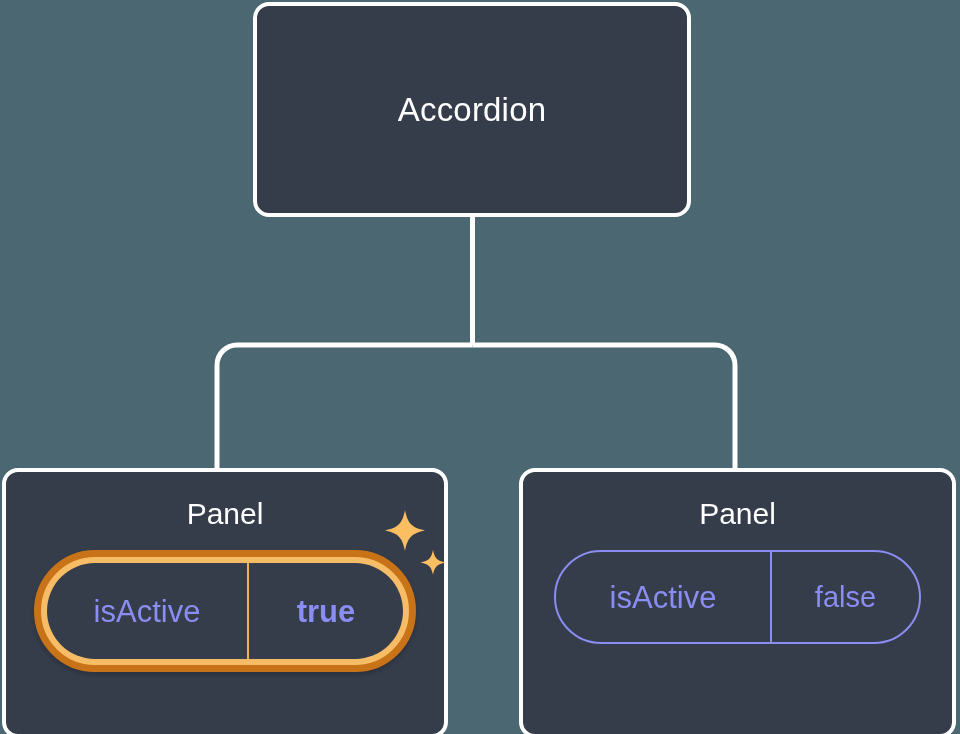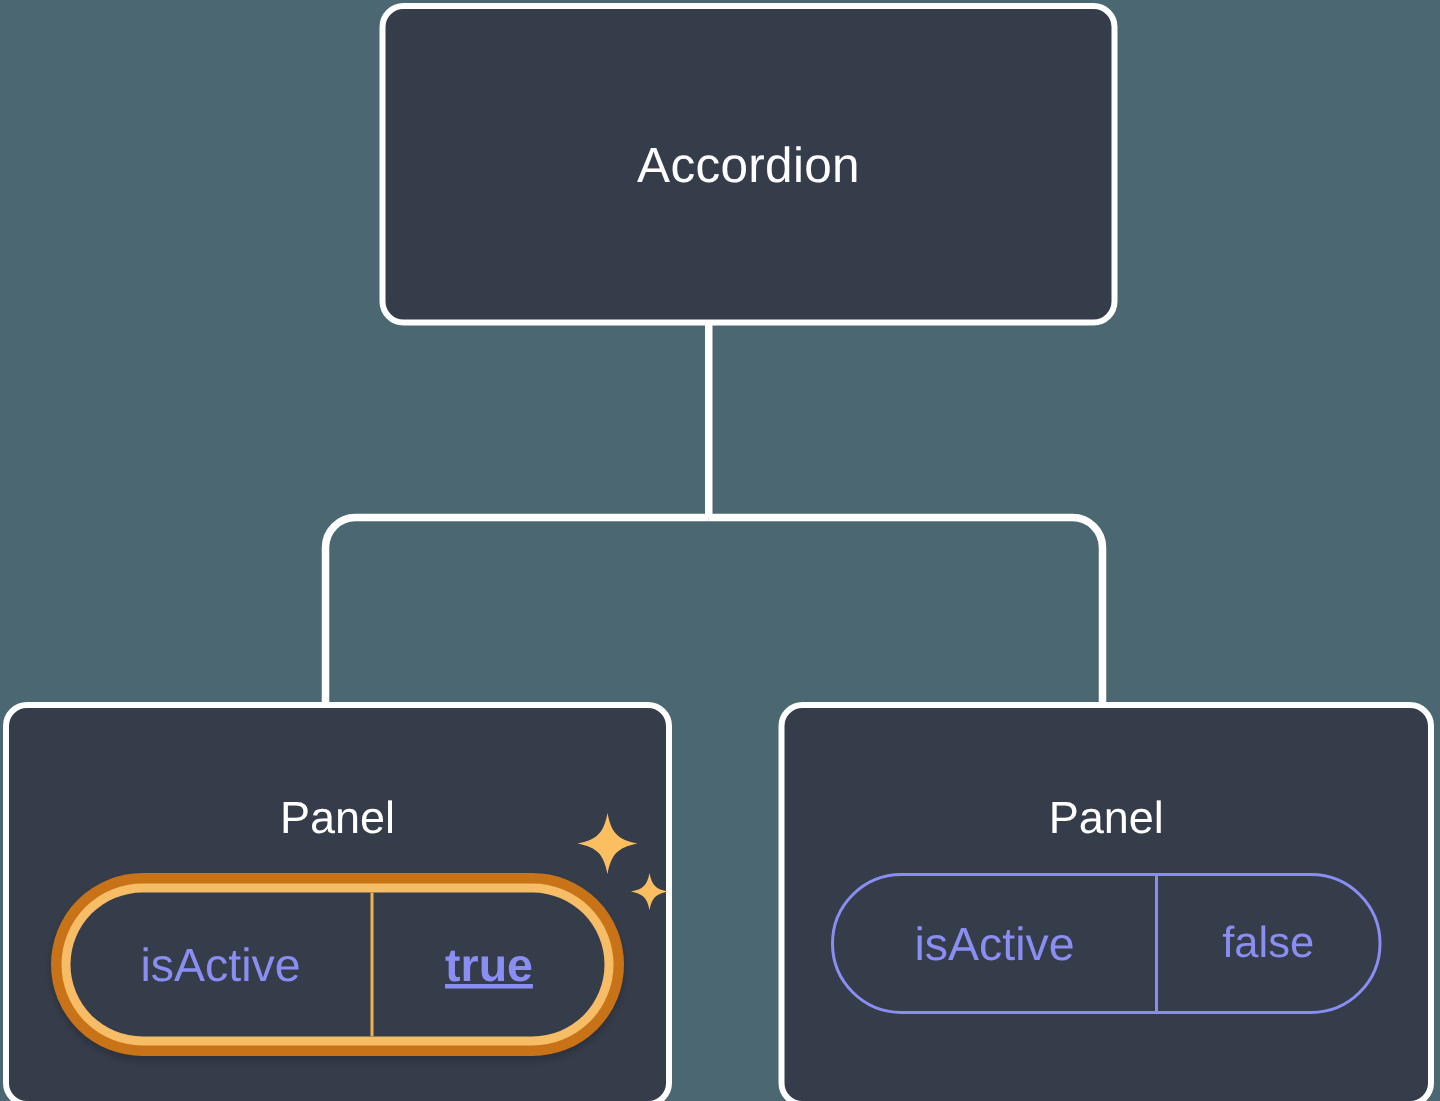--- a/index.html
+++ b/index.html
@@ -43,21 +43,21 @@
     border-radius: 16px;
     display: flex;
     flex-direction: column;
     align-items: center;
   }
 
   
   #node-accordion {
     left: 253px;
     top: 2px;
-    width: 492px;
+    width: 438px;
     height: 215px;
     justify-content: center;
   }
   .root-title {
     color: #ffffff;
     font-size: 33px;
     font-weight: 400;
     letter-spacing: 0.2px;
     line-height: 1;
   }
@@ -76,21 +76,20 @@
   #node-panel-right {
     left: 519px;
     width: 437px;
   }
   .panel-title {
     color: #ffffff;
     font-size: 30px;
     font-weight: 400;
     line-height: 1;
     margin-bottom: 21px;
-    margin-top: 32px;
   }
 
   
   .pill-wrap {
     position: relative;
     display: flex;
     align-items: center;
     justify-content: center;
   }
   .prop-pill {
@@ -150,21 +149,20 @@
     color: #8a8df2;
     font-size: 31px;
     font-weight: 400;
     border-right: 2px solid #f0b055;
   }
   .prop-pill.highlight .pill-val {
     flex: 1;
     color: #8a8df2;
     font-size: 31px;
     font-weight: 700;
-    text-decoration: underline;
   }
 
   
   .sparkles {
     position: absolute;
     right: -34px;
     top: -42px;
     width: 68px;
     height: 78px;
     pointer-events: none;

